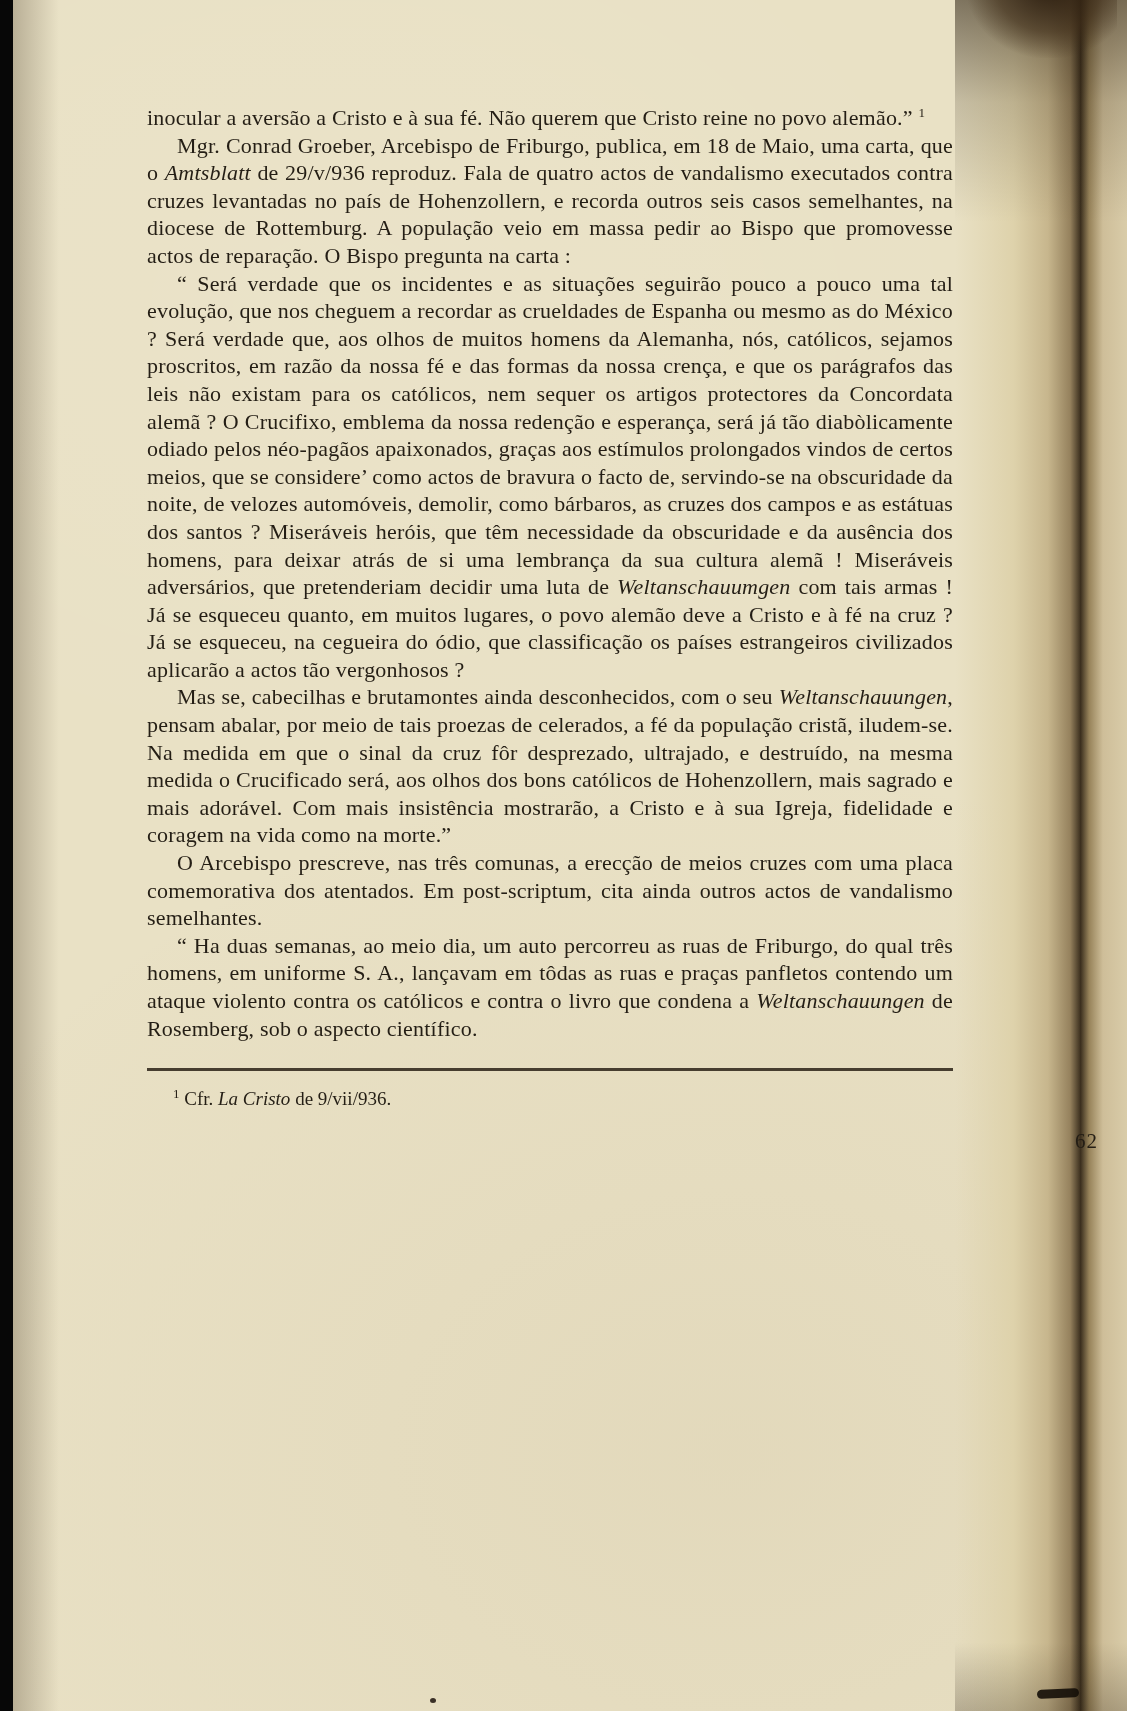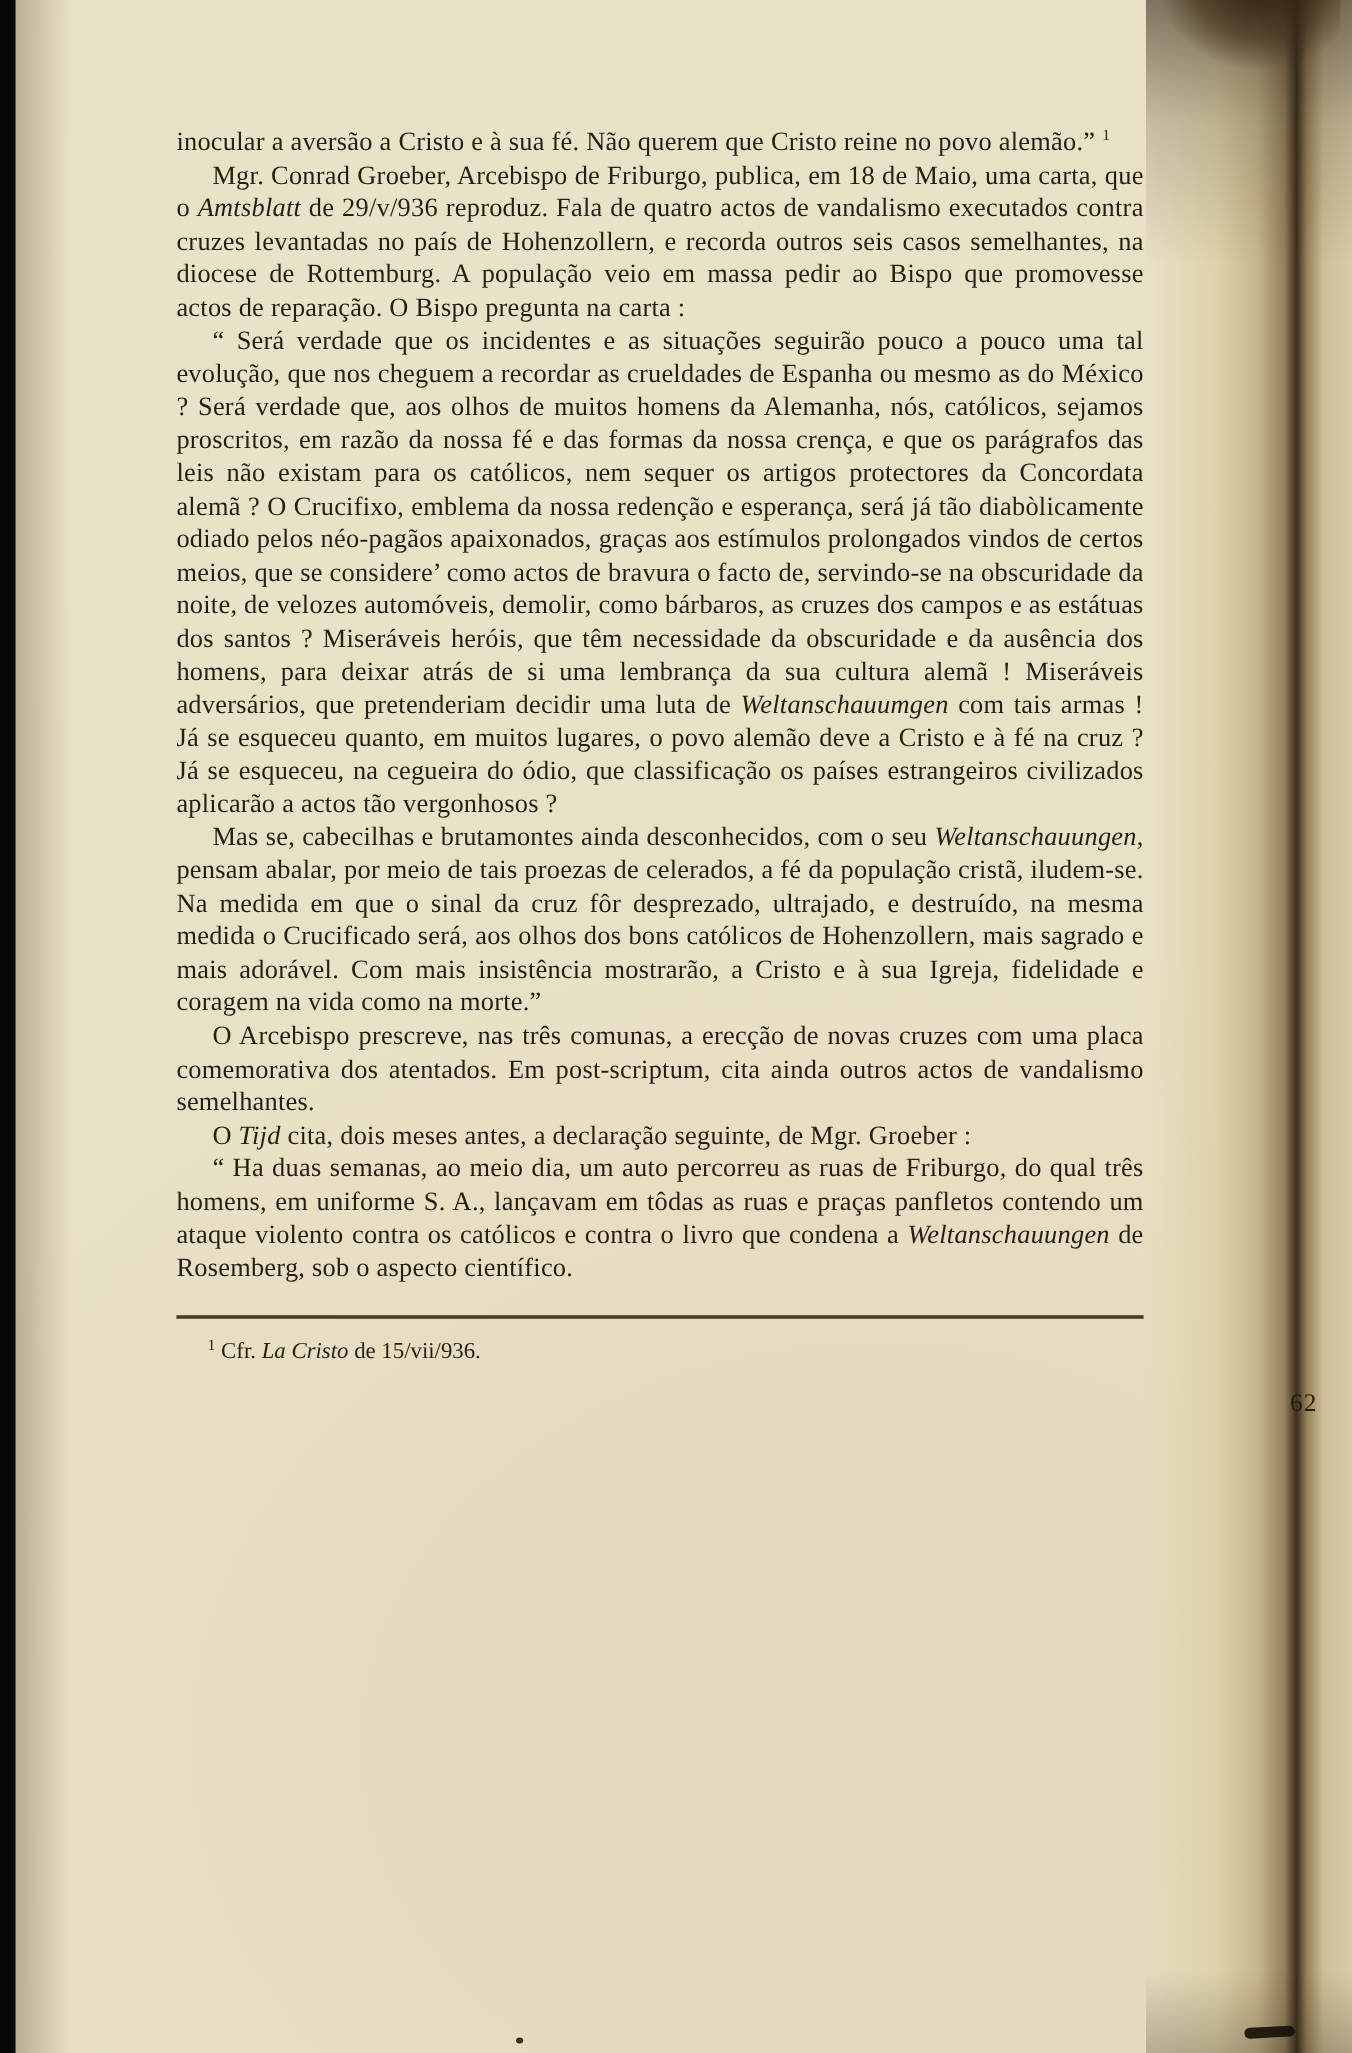--- a/index.html
+++ b/index.html
@@ -127,26 +127,25 @@
   <div class="smudge"></div>
   <div class="speck"></div>
 
   <div class="content-wrap">
     <div class="text-column">
 
     <p class="para"><span>inocular a aversão a Cristo e à sua fé. Não querem que Cristo reine no povo alemão.” </span><sup>1</sup></p>
         <p class="para indent"><span>Mgr. Conrad Groeber, Arcebispo de Friburgo, publica, em 18 de Maio, uma carta, que o </span><em>Amtsblatt</em><span> de 29/v/936 reproduz. Fala de quatro actos de vandalismo executados contra cruzes levantadas no país de Hohenzollern, e recorda outros seis casos semelhantes, na diocese de Rottemburg. A população veio em massa pedir ao Bispo que promovesse actos de reparação. O Bispo pregunta na carta :</span></p>
         <p class="para indent"><span>“ Será verdade que os incidentes e as situações seguirão pouco a pouco uma tal evolução, que nos cheguem a recordar as crueldades de Espanha ou mesmo as do México ? Será verdade que, aos olhos de muitos homens da Alemanha, nós, católicos, sejamos proscritos, em razão da nossa fé e das formas da nossa crença, e que os parágrafos das leis não existam para os católicos, nem sequer os artigos protectores da Concordata alemã ? O Crucifixo, emblema da nossa redenção e esperança, será já tão diabòlicamente odiado pelos néo-pagãos apaixonados, graças aos estímulos prolongados vindos de certos meios, que se considere’ como actos de bravura o facto de, servindo-se na obscuridade da noite, de velozes automóveis, demolir, como bárbaros, as cruzes dos campos e as estátuas dos santos ? Miseráveis heróis, que têm necessidade da obscuridade e da ausência dos homens, para deixar atrás de si uma lembrança da sua cultura alemã ! Miseráveis adversários, que pretenderiam decidir uma luta de </span><em>Weltanschauumgen</em><span> com tais armas ! Já se esqueceu quanto, em muitos lugares, o povo alemão deve a Cristo e à fé na cruz ? Já se esqueceu, na cegueira do ódio, que classificação os países estrangeiros civilizados aplicarão a actos tão vergonhosos ?</span></p>
         <p class="para indent"><span>Mas se, cabecilhas e brutamontes ainda desconhecidos, com o seu </span><em>Weltanschauungen</em><span>, pensam abalar, por meio de tais proezas de celerados, a fé da população cristã, iludem-se. Na medida em que o sinal da cruz fôr desprezado, ultrajado, e destruído, na mesma medida o Crucificado será, aos olhos dos bons católicos de Hohenzollern, mais sagrado e mais adorável. Com mais insistência mostrarão, a Cristo e à sua Igreja, fidelidade e coragem na vida como na morte.”</span></p>
-        <p class="para indent"><span>O Arcebispo prescreve, nas três comunas, a erecção de novas cruzes com uma placa comemorativa dos atentados. Em post-scriptum, cita ainda outros actos de vandalismo semelhantes.</span></p>
-        <p class="para indent"><span>O </span><em>Tijd</em><span> cita, dois meses antes, a declaração seguinte, de Mgr. Groeber :</span></p>
+        <p class="para indent"><span>O Arcebispo prescreve, nas três comunas, a erecção de meios cruzes com uma placa comemorativa dos atentados. Em post-scriptum, cita ainda outros actos de vandalismo semelhantes.</span></p>
         <p class="para indent"><span>“ Ha duas semanas, ao meio dia, um auto percorreu as ruas de Friburgo, do qual três homens, em uniforme S. A., lançavam em tôdas as ruas e praças panfletos contendo um ataque violento contra os católicos e contra o livro que condena a </span><em>Weltanschauungen</em><span> de Rosemberg, sob o aspecto científico.</span></p>
       </div>
 
     <div>
       <div class="footnote-rule"></div>
-      <p class="footnote-text"><sup>1</sup><span> Cfr. </span><em>La Cristo</em><span> de 15/vii/936.</span></p>
+      <p class="footnote-text"><sup>1</sup><span> Cfr. </span><em>La Cristo</em><span> de 9/vii/936.</span></p>
     </div>
 
     <div class="page-number">62</div>
   </div>
 
 </div>
 
 </body></html>

